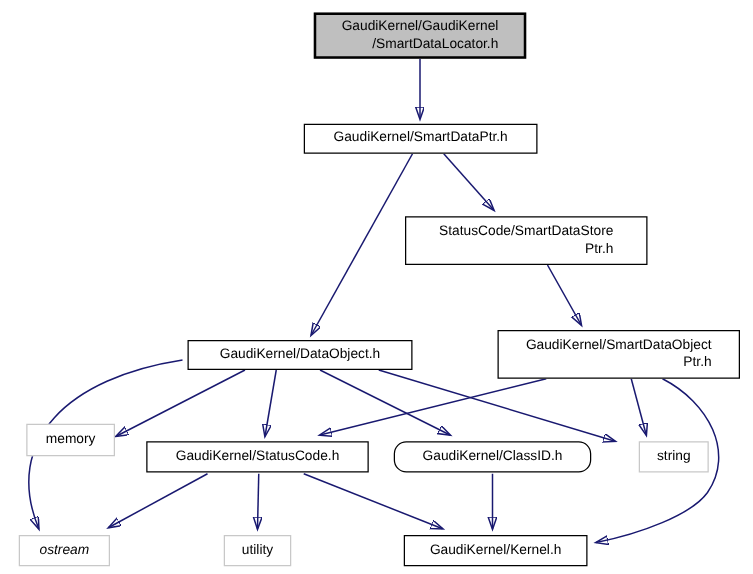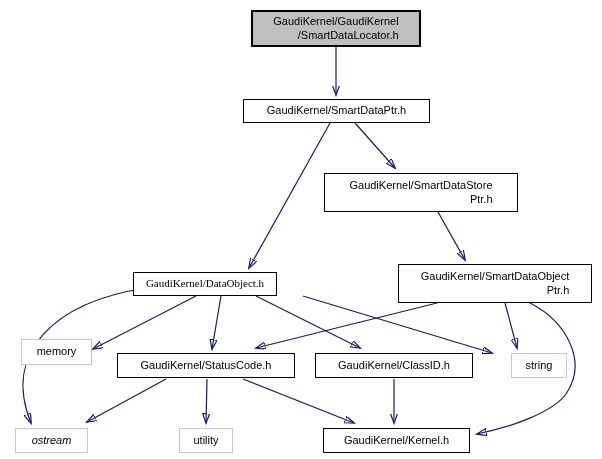--- a/index.html
+++ b/index.html
@@ -77,33 +77,33 @@
     <path d="M207,379 L206,423" marker-end="url(#arrow)"></path>
     <path d="M243,379 L354,423" marker-end="url(#arrow)"></path>
     <path d="M394,379 L394,423" marker-end="url(#arrow)"></path>
   </svg>
 
   <div class="node current" style="left:251px; top:10px; width:170px; height:37px;">GaudiKernel/GaudiKernel
 /SmartDataLocator.h</div>
 
   <div class="node" style="left:243px; top:99px; width:187px; height:24px;">GaudiKernel/SmartDataPtr.h</div>
 
-  <div class="node" style="left:324px; top:173px; width:194px; height:39px;">GaudiKernel/SmartDataStore
+  <div class="node" style="left:324px; top:173px; width:194px; height:39px;">StatusCode/SmartDataStore
 Ptr.h</div>
 
-  <div class="node" style="left:133px; top:272px; width:144px; height:24px;font-family:Liberation Serif, serif;">GaudiKernel/DataObject.h</div>
+  <div class="node" style="left:150px; top:272px; width:180px; height:24px;">GaudiKernel/DataObject.h</div>
 
   <div class="node" style="left:398px; top:264px; width:194px; height:39px;">GaudiKernel/SmartDataObject
 Ptr.h</div>
 
   <div class="node system" style="left:21px; top:339px; width:71px; height:26px;">memory</div>
 
   <div class="node" style="left:117px; top:353px; width:178px; height:25px;">GaudiKernel/StatusCode.h</div>
 
-  <div class="node" style="left:315px; top:353px; width:158px; height:25px;">GaudiKernel/ClassID.h</div>
+  <div class="node" style="left:315px; top:353px; width:158px; height:25px;border-radius:10px;">GaudiKernel/ClassID.h</div>
 
   <div class="node system" style="left:498px; top:353px; width:56px; height:25px;margin-left:13px;">string</div>
 
   <div class="node system" style="left:15px; top:428px; width:73px; height:25px;font-style:italic;">ostream</div>
 
   <div class="node system" style="left:179px; top:428px; width:54px; height:25px;">utility</div>
 
   <div class="node" style="left:323px; top:428px; width:147px; height:25px;">GaudiKernel/Kernel.h</div>
 
 </div>

